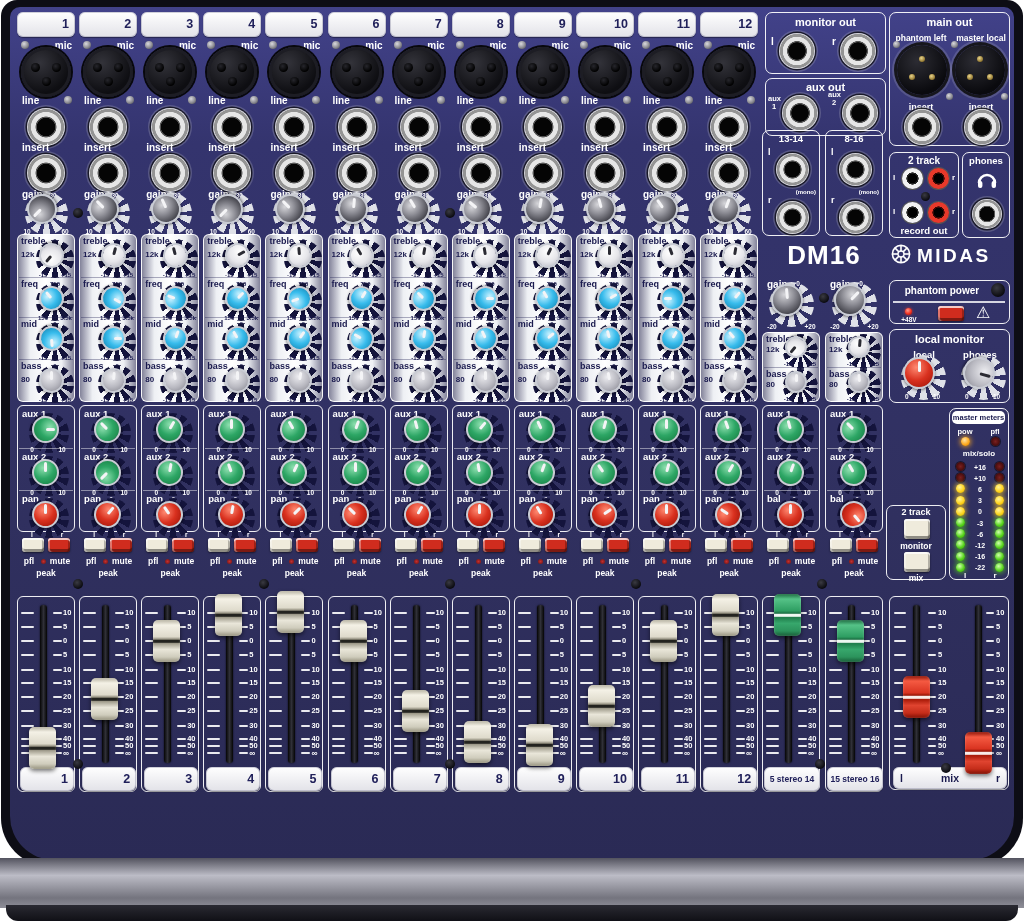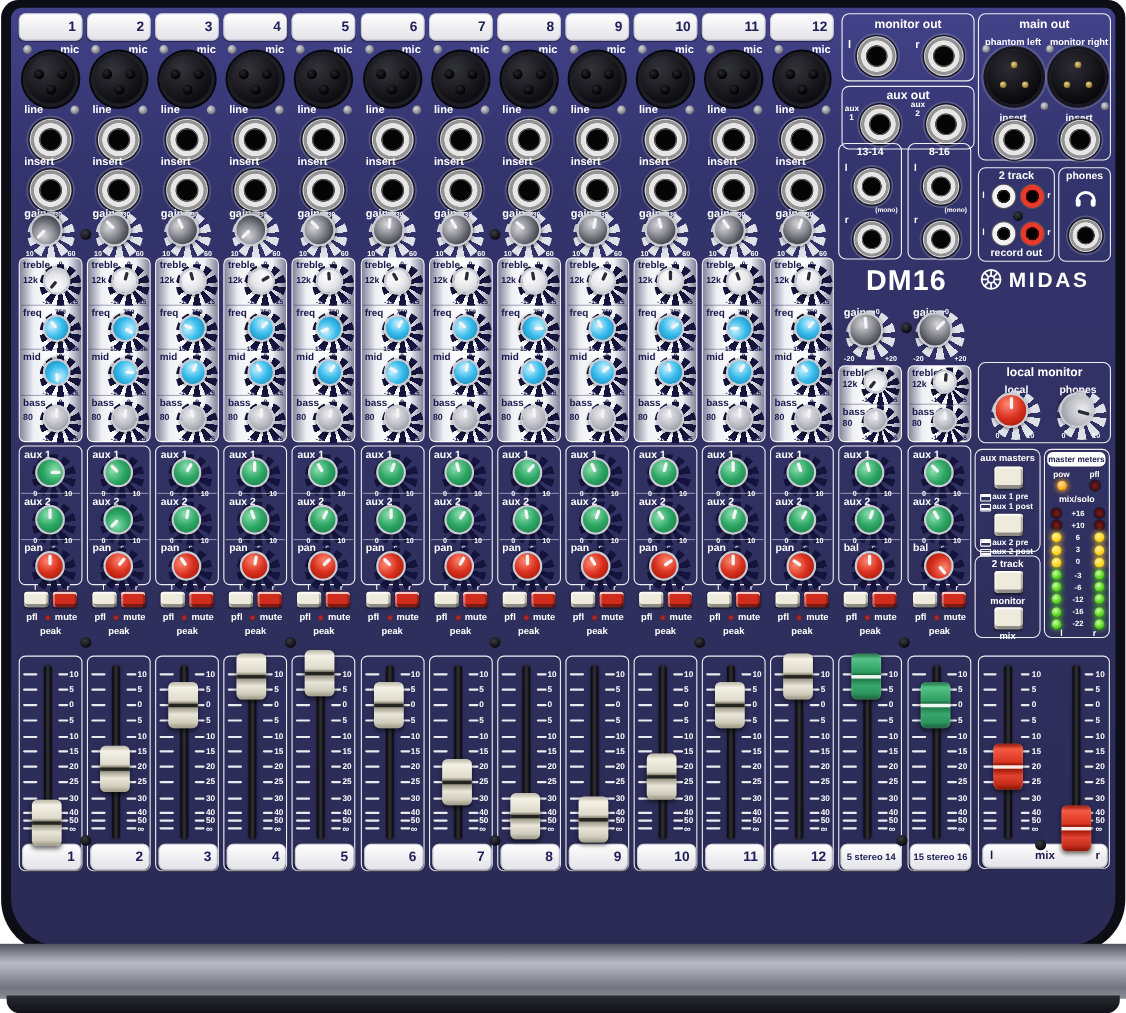--- a/index.html
+++ b/index.html
@@ -2194,21 +2194,21 @@
     <div class="abs t" style="left:5px;top:17px;font-size:9px">l</div>
     <div class="abs jack" style="left:13px;top:22px;width:33px;height:33px"></div>
     <div class="abs t" style="right:3px;top:58px;font-size:6px">(mono)</div>
     <div class="abs t" style="left:5px;top:65px;font-size:9px">r</div>
     <div class="abs jack" style="left:13px;top:70px;width:33px;height:33px"></div>
   </div>
 
   <div class="abs panel" style="left:889px;top:12px;width:121px;height:134px">
     <div class="abs t ctr" style="left:0;top:4px;width:100%;font-size:11px">main out</div>
     <div class="abs t ctr" style="left:2px;top:21px;width:58px;font-size:8.5px">phantom left</div>
-    <div class="abs t ctr" style="left:62px;top:21px;width:58px;font-size:8.5px">monitor right</div>
+    <div class="abs t ctr" style="left:62px;top:21px;width:58px;font-size:8.5px">master local</div>
     <div class="abs xlrm" style="left:7px;top:32px;width:50px;height:50px">
       <div class="pin" style="left:22px;top:11px;width:6px;height:6px"></div>
       <div class="pin" style="left:12px;top:29px;width:6px;height:6px"></div>
       <div class="pin" style="left:32px;top:29px;width:6px;height:6px"></div>
     </div>
     <div class="abs xlrm" style="left:65px;top:32px;width:50px;height:50px">
       <div class="pin" style="left:22px;top:11px;width:6px;height:6px"></div>
       <div class="pin" style="left:12px;top:29px;width:6px;height:6px"></div>
       <div class="pin" style="left:32px;top:29px;width:6px;height:6px"></div>
     </div>
@@ -2256,20 +2256,29 @@
           <line x1="10" y1="1.4" x2="10" y2="18.6" stroke="#fff" stroke-width="1.6"></line>
           <line x1="1.4" y1="10" x2="18.6" y2="10" stroke="#fff" stroke-width="1.6"></line>
           <line x1="3.9" y1="3.9" x2="16.1" y2="16.1" stroke="#fff" stroke-width="1.6"></line>
           <line x1="3.9" y1="16.1" x2="16.1" y2="3.9" stroke="#fff" stroke-width="1.6"></line>
           <circle cx="10" cy="10" r="3" fill="#32326a" stroke="#fff" stroke-width="1.4"></circle>
         </svg>
     </div>
     <div class="abs t" style="left:28px;top:3px;font-size:19px;letter-spacing:2.5px">MIDAS</div>
   </div>
 
+  <div class="abs panel" style="left:889px;top:280px;width:121px;height:44px">
+    <div class="abs t ctr" style="left:6px;top:5px;width:92px;font-size:10px">phantom power</div>
+    <div class="abs screwD" style="left:101px;top:2px;width:14px;height:14px"></div>
+    <div class="abs wsep" style="left:3px;top:20px;width:112px"></div>
+    <div class="abs led" style="left:15px;top:27px;width:7px;height:7px;background:radial-gradient(circle at 40% 35%,#ff9a8a,#f03020 55%,#a01205);box-shadow:0 0 3px rgba(255,60,40,.8)"></div>
+    <div class="abs t ctr" style="left:4px;top:36px;width:30px;font-size:6.5px">+48V</div>
+    <div class="abs btn3d br" style="left:48px;top:25px;width:26px;height:15px"></div>
+    <div class="abs t warn" style="left:86px;top:24px;font-size:16px">⚠</div>
+  </div>
 
   <div class="abs panel" style="left:889px;top:329px;width:121px;height:74px">
     <div class="abs t ctr" style="left:0;top:4px;width:100%;font-size:11px">local monitor</div>
     <div class="abs t ctr" style="left:6px;top:20px;width:56px;font-size:9.5px">local</div>
     <div class="abs t ctr" style="left:62px;top:20px;width:56px;font-size:9.5px">phones</div>
     <div id="lm-knobs" class="abs" style="left:0;top:0;width:121px;height:74px">
         <div class="abs" style="left: 10.5px; top: 24.5px; width: 45px; height: 45px;">
           <div class="collar light"></div>
           <div class="kcap kr" style="left: 2.5px; top: 2.5px; width: 32px; height: 32px; transform: rotate(0deg); box-sizing: border-box;">
             <div class="ptr pw"></div>
@@ -2281,33 +2290,20 @@
             <div class="ptr pd"></div>
           </div>
         </div>
       </div>
     <div class="abs t" style="left:15px;top:64px;font-size:6.5px">0</div>
     <div class="abs t" style="left:43px;top:64px;font-size:6.5px">10</div>
     <div class="abs t" style="left:75px;top:64px;font-size:6.5px">0</div>
     <div class="abs t" style="left:103px;top:64px;font-size:6.5px">10</div>
   </div>
 
-  <div class="abs panel" style="left:886px;top:408px;width:60px;height:94px">
-    <div class="abs t ctr" style="left:0;top:3px;width:100%;font-size:8.5px">aux masters</div>
-    <div class="abs btn3d bw" style="left:17px;top:15px;width:26px;height:20px"></div>
-    <div class="abs sw swPre" style="left:4px;top:40px;width:8px;height:5px"></div>
-    <div class="abs t" style="left:15px;top:39px;font-size:7.5px">aux 1 pre</div>
-    <div class="abs sw swPost" style="left:4px;top:49px;width:8px;height:5px"></div>
-    <div class="abs t" style="left:15px;top:48px;font-size:7.5px">aux 1 post</div>
-    <div class="abs btn3d bw" style="left:17px;top:58px;width:26px;height:20px"></div>
-    <div class="abs sw swPre" style="left:4px;top:81px;width:8px;height:5px"></div>
-    <div class="abs t" style="left:15px;top:80px;font-size:7.5px">aux 2 pre</div>
-    <div class="abs sw swPost" style="left:4px;top:90px;width:8px;height:5px"></div>
-    <div class="abs t" style="left:15px;top:89px;font-size:7.5px">aux 2 post</div>
-  </div>
 
   <div class="abs panel" style="left:886px;top:505px;width:60px;height:75px">
     <div class="abs t ctr" style="left:0;top:2px;width:100%;font-size:9px">2 track</div>
     <div class="abs btn3d bw" style="left:17px;top:13px;width:26px;height:20px"></div>
     <div class="abs t ctr" style="left:0;top:36px;width:100%;font-size:8.5px">monitor</div>
     <div class="abs btn3d bw" style="left:17px;top:46px;width:26px;height:20px"></div>
     <div class="abs t ctr" style="left:0;top:68px;width:100%;font-size:8.5px">mix</div>
   </div>
 
   <div class="abs panel" style="left:949px;top:408px;width:60px;height:172px">

